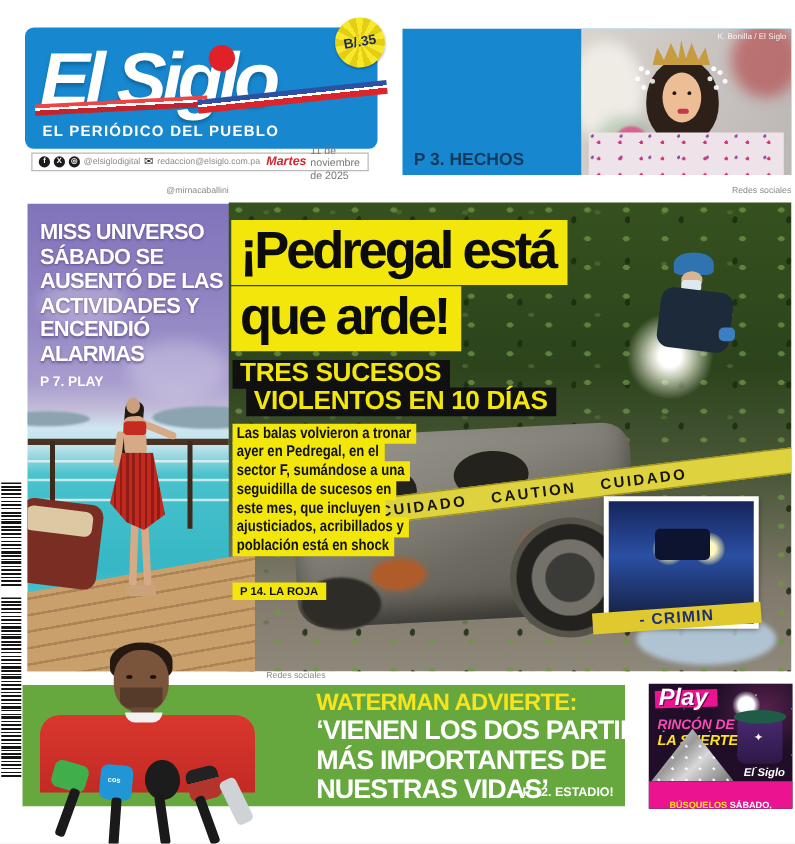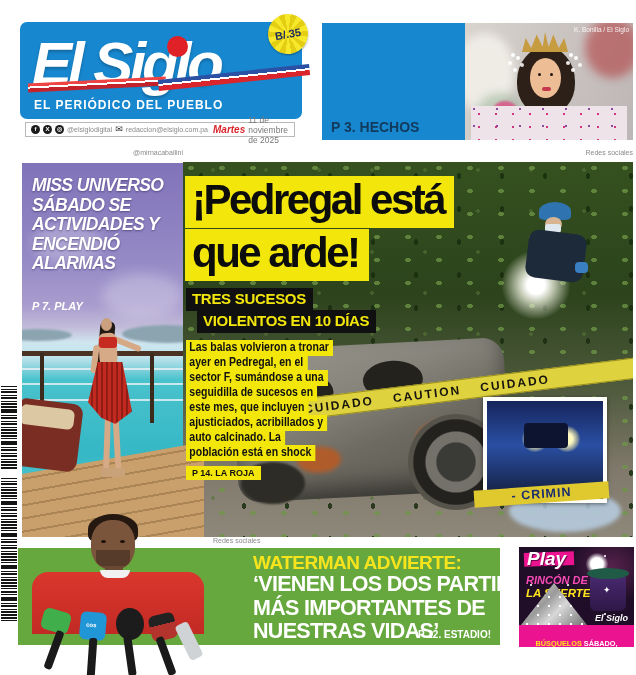--- a/index.html
+++ b/index.html
@@ -53,21 +53,21 @@
   .girl-dress{position:absolute;left:6px;bottom:0;width:156px;height:34px;background:
       radial-gradient(3px 3px at 8px 8px,#d4337f 50%,transparent 52%) 0 0/17px 13px,
       radial-gradient(2.5px 2.5px at 3px 3px,#8b4a9e 50%,transparent 52%) 0 0/23px 17px,
       #efe3ea;}
   .girl-pompon{position:absolute;left:26px;top:78px;width:28px;height:28px;border-radius:50%;background:#d4648e;filter:blur(1px);}
   .credit{font-size:7px;color:#8a8a8a;}
   .ts-credit{position:absolute;right:4px;top:3px;font-size:6.5px;color:rgba(255,255,255,.9);z-index:4;}
 
   
   .leftstory{left:22px;top:163px;width:182px;height:374px;overflow:hidden;
-             background:linear-gradient(180deg,#8173b9 0%,#9488c5 25%,#a89cce 38%,#c3bcd9 44%,#cfe6ef 48%,#bfe3ec 52%,#49c2cc 58%,#35b7c5 78%,#58cbd2 88%,#c9a06b 100%);font-style:italic;}
+             background:linear-gradient(180deg,#8173b9 0%,#9488c5 25%,#a89cce 38%,#c3bcd9 44%,#cfe6ef 48%,#bfe3ec 52%,#49c2cc 58%,#35b7c5 78%,#58cbd2 88%,#c9a06b 100%);}
   .ls-cloud{position:absolute;border-radius:50%;background:rgba(255,255,255,.25);filter:blur(6px);}
   .ls-mtn{position:absolute;background:#8ba4b0;border-radius:50%;filter:blur(1px);}
   .ls-rail{position:absolute;left:0;top:188px;width:161px;height:5px;background:#4a3322;z-index:2;}
   .ls-cable{position:absolute;left:0;width:161px;height:1.5px;background:rgba(235,243,245,.8);z-index:2;}
   .ls-post{position:absolute;width:4px;background:#3c2b1d;z-index:2;}
   .ls-dock{position:absolute;left:-20px;top:296px;width:220px;height:110px;transform:rotate(-10deg);z-index:1;
            background:repeating-linear-gradient(0deg,rgba(80,50,20,.25) 0 2px,transparent 2px 13px),#c9a06b;}
   .ls-boat{position:absolute;left:-8px;top:238px;width:66px;height:68px;background:#7a2d22;border-radius:10px;
            transform:rotate(7deg);z-index:3;}
   .ls-boat-cushion{position:absolute;left:4px;top:6px;width:54px;height:20px;background:#dcc9a4;border-radius:6px;}
@@ -117,21 +117,21 @@
   .inset-img{position:relative;width:100%;height:100%;overflow:hidden;
          background:linear-gradient(180deg,#16255c 0%,#2a4fa3 45%,#131c3a 100%);}
   .hlight{position:absolute;border-radius:50%;background:radial-gradient(circle,#fdf7c0 0 30%,rgba(250,240,160,.5) 55%,transparent 75%);}
   .inset-veh{position:absolute;left:32%;top:22%;width:38%;height:26%;background:#0d1430;border-radius:4px;}
   .inset-tape{position:absolute;left:-9px;bottom:0px;width:135px;height:17px;background:#e0c92f;transform:rotate(-4deg);
          color:#1c2f6e;font-weight:bold;font-size:12.5px;line-height:16px;letter-spacing:1px;text-align:center;z-index:5;}
 
   
   .h1line{position:absolute;background:#f2e60b;color:#0c0c0c;font-weight:bold;font-size:42px;line-height:44px;
           letter-spacing:-2.5px;padding:2px 10px 6px 7px;z-index:6;white-space:nowrap;}
-  .subline{position:absolute;background:#101010;color:#f2e60b;font-weight:bold;font-size:15px;line-height:18px;
+  .subline{position:absolute;background:#101010;color:#f2e60b;font-weight:bold;font-size:21px;line-height:18px;
           padding:2px 7px 3px 6px;z-index:6;white-space:nowrap;letter-spacing:-0.3px;}
   .bodywrap{position:absolute;left:186px;top:337px;z-index:6;}
   .bodyline{display:block;margin:0;height:15px;}
   .bodyline span{display:inline-block;background:#f2e60b;color:#111;font-weight:bold;font-size:12.5px;line-height:13.5px;
           padding:1px 5px 1px 4px;transform:scaleX(.84);transform-origin:left center;white-space:nowrap;}
   .mkicker{position:absolute;left:186px;top:466px;background:#f2e60b;color:#111;font-weight:bold;font-size:9px;
           padding:2px 6px;z-index:6;}
 
   
   .greenbox{left:18px;top:548px;width:482px;height:97px;background:#66a83e;}
@@ -259,20 +259,21 @@
     <div class="w-top"></div>
     <div class="w-armR"></div>
     <div class="w-armL"></div>
     <div class="w-skirt"></div>
     <div class="w-leg" style="left:82px;top:254px;transform:rotate(2deg);"></div>
     <div class="w-leg" style="left:92px;top:254px;transform:rotate(-3deg);"></div>
     <div class="w-shoes"></div>
     <div class="ls-headline">
       <div class="ls-line">MISS UNIVERSO</div>
       <div class="ls-line">SÁBADO SE</div>
+      <div class="ls-line">AUSENTÓ DE LAS</div>
       <div class="ls-line">ACTIVIDADES Y</div>
       <div class="ls-line">ENCENDIÓ</div>
       <div class="ls-line">ALARMAS</div>
     </div>
     <div class="ls-kicker">P 7. PLAY</div>
   </div>
 
   <div class="abs mainphoto">
     <div class="flare"></div>
     <div class="inv-cap"></div>
@@ -304,21 +305,20 @@
   <div class="abs h1line" style="left:185px;top:229px;">que arde!</div>
   <div class="abs subline" style="left:186px;top:288px;">TRES SUCESOS</div>
   <div class="abs subline" style="left:186px;top:310px;margin-left:11px;">VIOLENTOS EN 10 DÍAS</div>
   <div class="bodywrap">
     <div class="bodyline"><span>Las balas volvieron a tronar</span></div>
     <div class="bodyline"><span>ayer en Pedregal, en el</span></div>
     <div class="bodyline"><span>sector F, sumándose a una</span></div>
     <div class="bodyline"><span>seguidilla de sucesos en</span></div>
     <div class="bodyline"><span>este mes, que incluyen</span></div>
     <div class="bodyline"><span>ajusticiados, acribillados y</span></div>
-    <div class="bodyline"><span>auto calcinado. La</span></div>
     <div class="bodyline"><span>población está en shock</span></div>
   </div>
   <div class="abs mkicker">P 14. LA ROJA</div>
 
   <div class="abs credit bot-credit">Redes sociales</div>
 
   <div class="abs greenbox">
     <div class="gb-text">
       <div class="gb-kickline">WATERMAN ADVIERTE:</div>
       <div class="gb-quote">‘VIENEN LOS DOS PARTIDOS</div>

